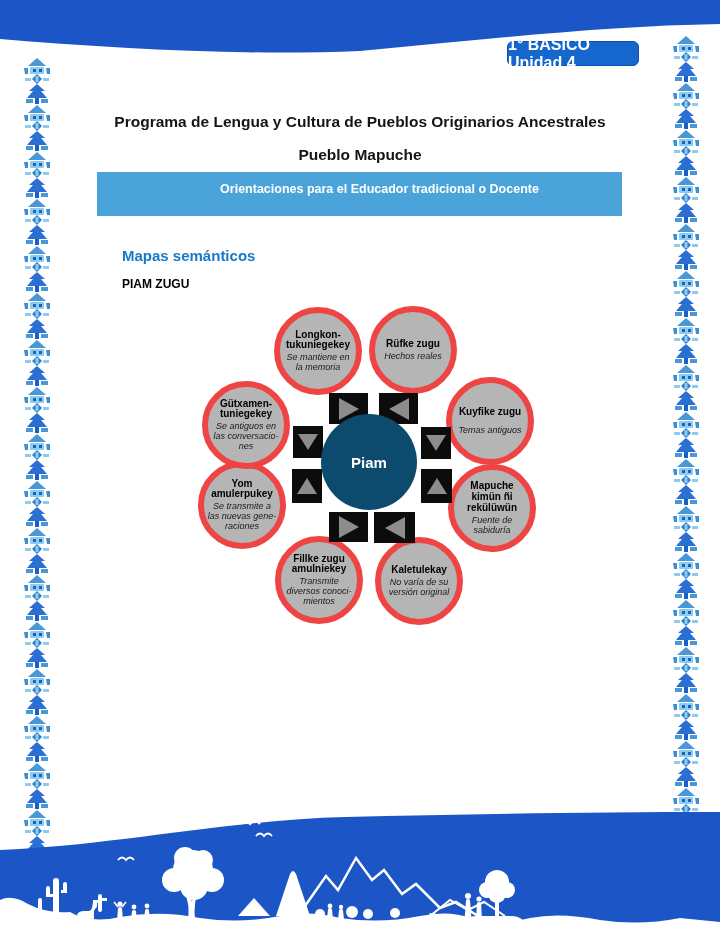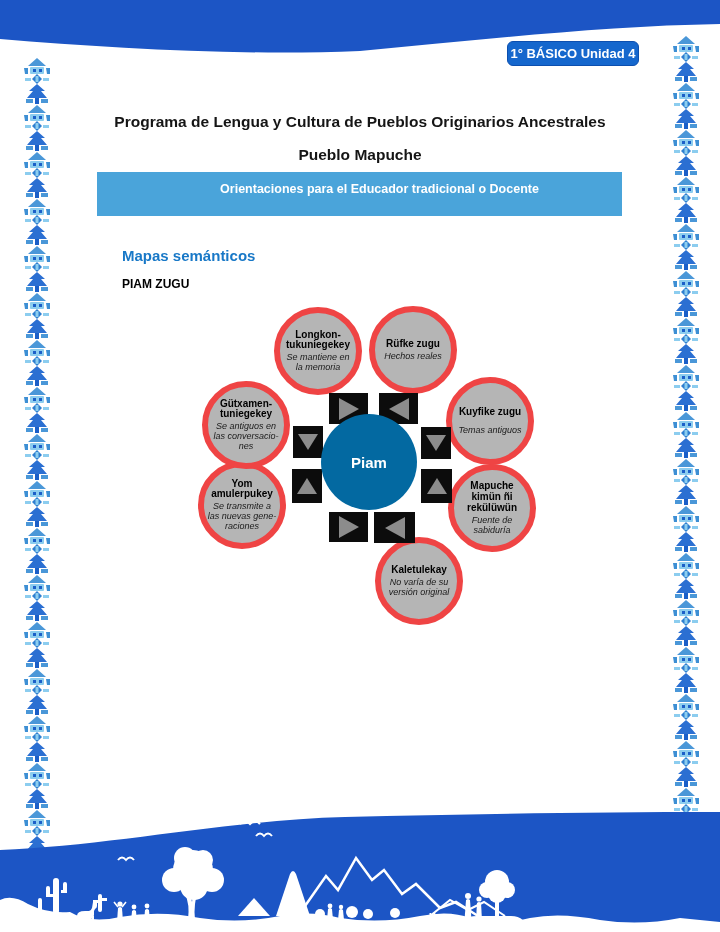--- a/index.html
+++ b/index.html
@@ -3,21 +3,21 @@
 <meta charset="utf-8">
 <style>
   html,body{margin:0;padding:0;background:#e8e8e8;}
   .page{position:relative;width:720px;height:932px;background:#ffffff;overflow:hidden;
         font-family:"Liberation Sans",sans-serif;margin:0 auto;}
   svg{display:block;}
 
   .top-band{position:absolute;top:0;left:0;z-index:1;}
   .badge{position:absolute;left:507px;top:41px;width:130px;height:23px;z-index:2;
          background:#1567cd;border:1px solid #0c4faf;border-radius:6px;color:#fff;
-         font-weight:bold;font-size:13px;display:flex;align-items:center;justify-content:center;}
+         font-weight:bold;font-size:16px;display:flex;align-items:center;justify-content:center;}
 
   .border-strip{position:absolute;z-index:3;}
   .border-left{left:22px;top:58px;}
   .border-right{left:671px;top:36px;}
 
   .title1{position:absolute;left:0;top:113px;width:720px;text-align:center;
           font-size:15.5px;font-weight:bold;color:#151515;}
   .title2{position:absolute;left:0;top:146px;width:720px;text-align:center;
           font-size:15.5px;font-weight:bold;color:#151515;}
   .banner{position:absolute;left:97px;top:172px;width:525px;height:44px;background:#4aa4da;
@@ -32,21 +32,21 @@
         border:6px solid #ef4444;box-sizing:border-box;display:flex;flex-direction:column;
         align-items:center;justify-content:center;text-align:center;padding:3px;z-index:1;}
   .nt{font-weight:bold;font-size:10px;line-height:1.08;color:#000;}
   .ns{font-style:italic;font-size:9px;line-height:1.12;color:#1a1a1a;margin-top:1px;}
   .n0{left:88px;top:1px;}   .n1{left:183px;top:0px;}
   .n2{left:260px;top:71px;gap:7px;} .n3{left:262px;top:158px;}
   .n4{left:189px;top:231px;}.n5{left:89px;top:230px;}
   .n6{left:12px;top:155px;} .n7{left:16px;top:75px;}
 
   .center-node{position:absolute;left:135px;top:108px;width:96px;height:96px;border-radius:50%;
-        background:#0369a1;color:#fff;font-weight:bold;font-size:15px;z-index:3;
+        background:#0c4a6e;color:#fff;font-weight:bold;font-size:15px;z-index:3;
         display:flex;align-items:center;justify-content:center;}
 
   .sq{position:absolute;background:#0c0c0c;display:flex;align-items:center;justify-content:center;z-index:2;}
   .atl{left:143px;top:87px;width:39px;height:31px;}
   .atr{left:193px;top:87px;width:39px;height:31px;}
   .alt{left:107px;top:120px;width:30px;height:32px;}
   .alb{left:106px;top:163px;width:30px;height:34px;}
   .art{left:235px;top:121px;width:30px;height:32px;}
   .arb{left:235px;top:163px;width:31px;height:34px;}
   .abl{left:143px;top:206px;width:39px;height:30px;}
@@ -153,20 +153,24 @@
       <div class="ns">Temas antiguos</div>
     </div>
     <div class="node n3">
       <div class="nt">Mapuche kimün ñi rekülüwün</div>
       <div class="ns">Fuente de sabiduría</div>
     </div>
     <div class="node n4">
       <div class="nt">Kaletulekay</div>
       <div class="ns">No varía de su versión original</div>
     </div>
+    <div class="node n5">
+      <div class="nt">Fillke zugu amulniekey</div>
+      <div class="ns">Transmite diversos conoci-mientos</div>
+    </div>
     <div class="node n6">
       <div class="nt">Yom amulerpukey</div>
       <div class="ns">Se transmite a las nuevas gene-raciones</div>
     </div>
     <div class="node n7">
       <div class="nt">Gütxamen-tuniegekey</div>
       <div class="ns">Se antiguos en las conversacio-nes</div>
     </div>
 
     <div class="sq atl">

